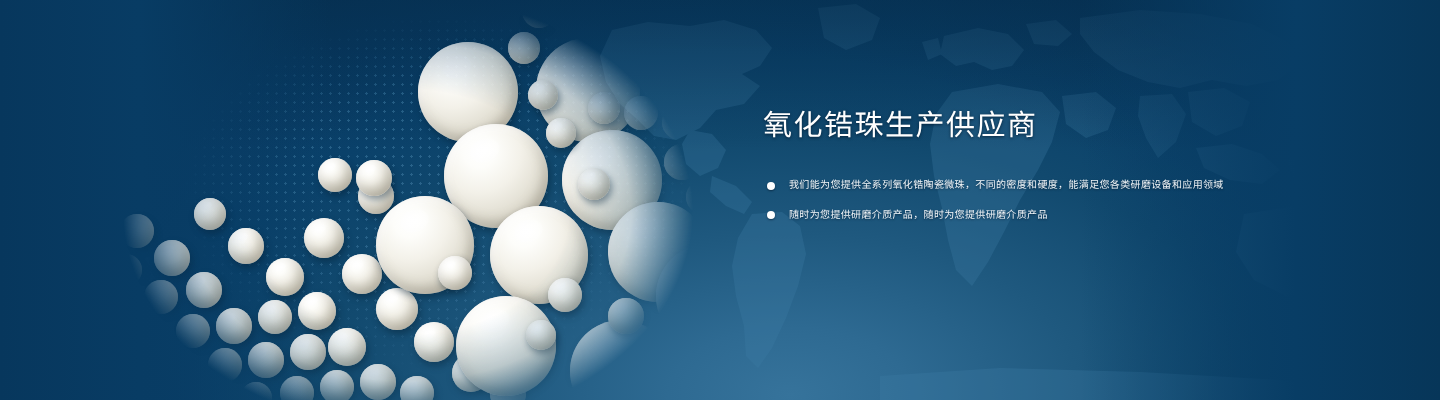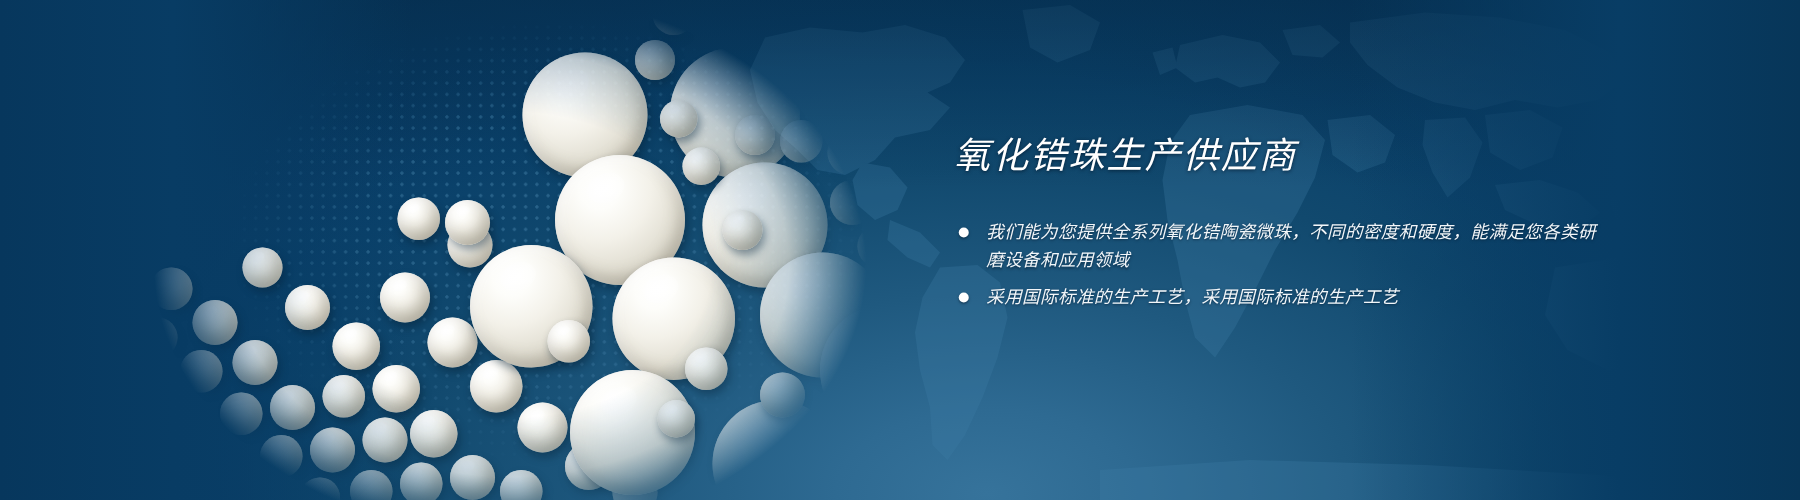--- a/index.html
+++ b/index.html
@@ -6,21 +6,20 @@
   html,body{margin:0;padding:0;background:#0b3b63;}
   *{box-sizing:border-box;}
 
   .banner{
     position:relative;
     width:1440px;
     height:400px;
     overflow:hidden;
     font-family:"Liberation Sans","DejaVu Sans",sans-serif;
     background:#a16207;
-    font-style:italic;
   }
 
   
   .bg-base{
     position:absolute; inset:0;
     background:
       radial-gradient(ellipse 760px 420px at 790px 395px,
          #36739b 0%, #2e6a92 16%, #1f597f 38%, #11496e 62%, #0a416a 82%, #083c66 100%);
   }
   .bg-vignette{
@@ -110,21 +109,21 @@
   }
   .bullets{
     list-style:none;
     margin:29px 0 0 0;
     padding:0;
   }
   .bullet{
     position:relative;
     padding-left:26px;
     margin-bottom:7px;
-    font-size:14px;
+    font-size:10px;
     line-height:22.5px;
     color:#f2f6f9;
     letter-spacing:.35px;
     text-shadow:0 1px 2px rgba(2,22,42,.6);
   }
   .bullet:last-child{margin-bottom:0;}
   .dot{
     position:absolute;
     left:4px; top:7.5px;
     width:8px; height:8px;
@@ -271,18 +270,18 @@
   <div class="copy">
     <h1 class="headline">氧化锆珠生产供应商</h1>
 
     <ul class="bullets">
       <li class="bullet">
         <span class="dot"></span>
         <span>我们能为您提供全系列氧化锆陶瓷微珠，不同的密度和硬度，能满足您各类研磨设备和应用领域</span>
       </li>
       <li class="bullet">
         <span class="dot"></span>
-        <span>采用国际标准的生产工艺，采用国际标准的生产工艺</span>
+        <span>随时为您提供研磨介质产品，随时为您提供研磨介质产品</span>
       </li>
     </ul>
   </div>
 
 </div>
 
 </body></html>

